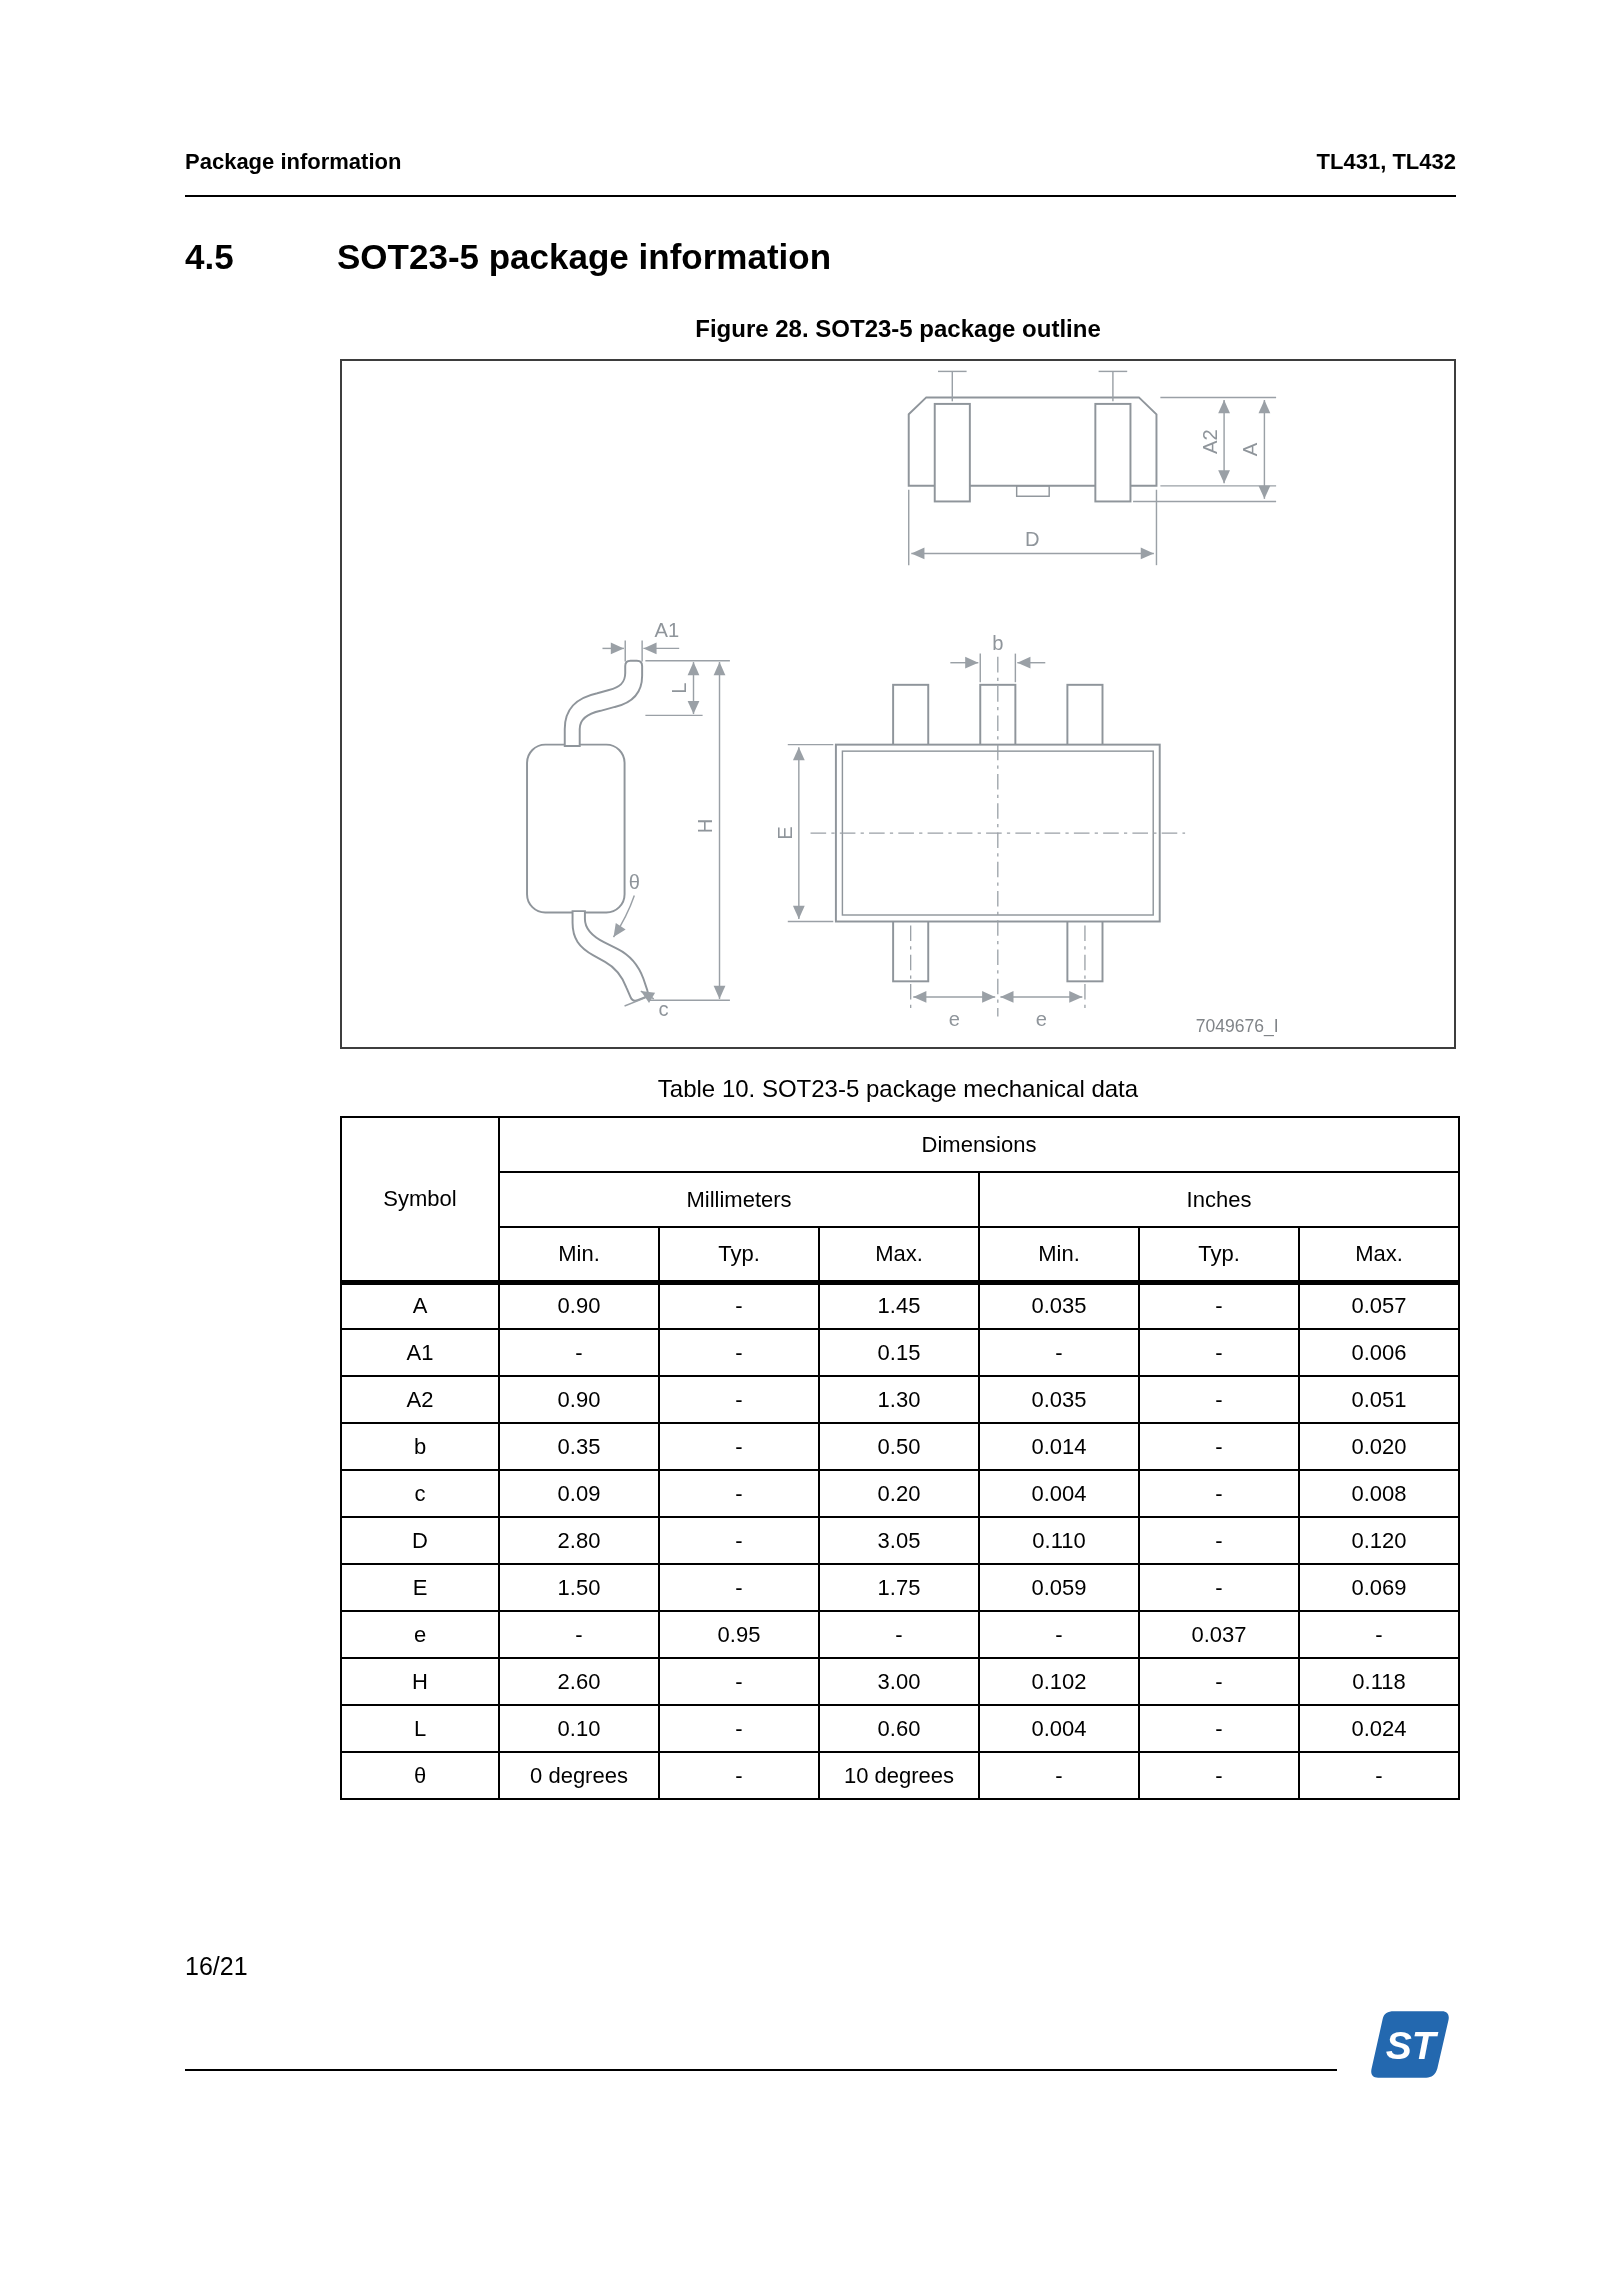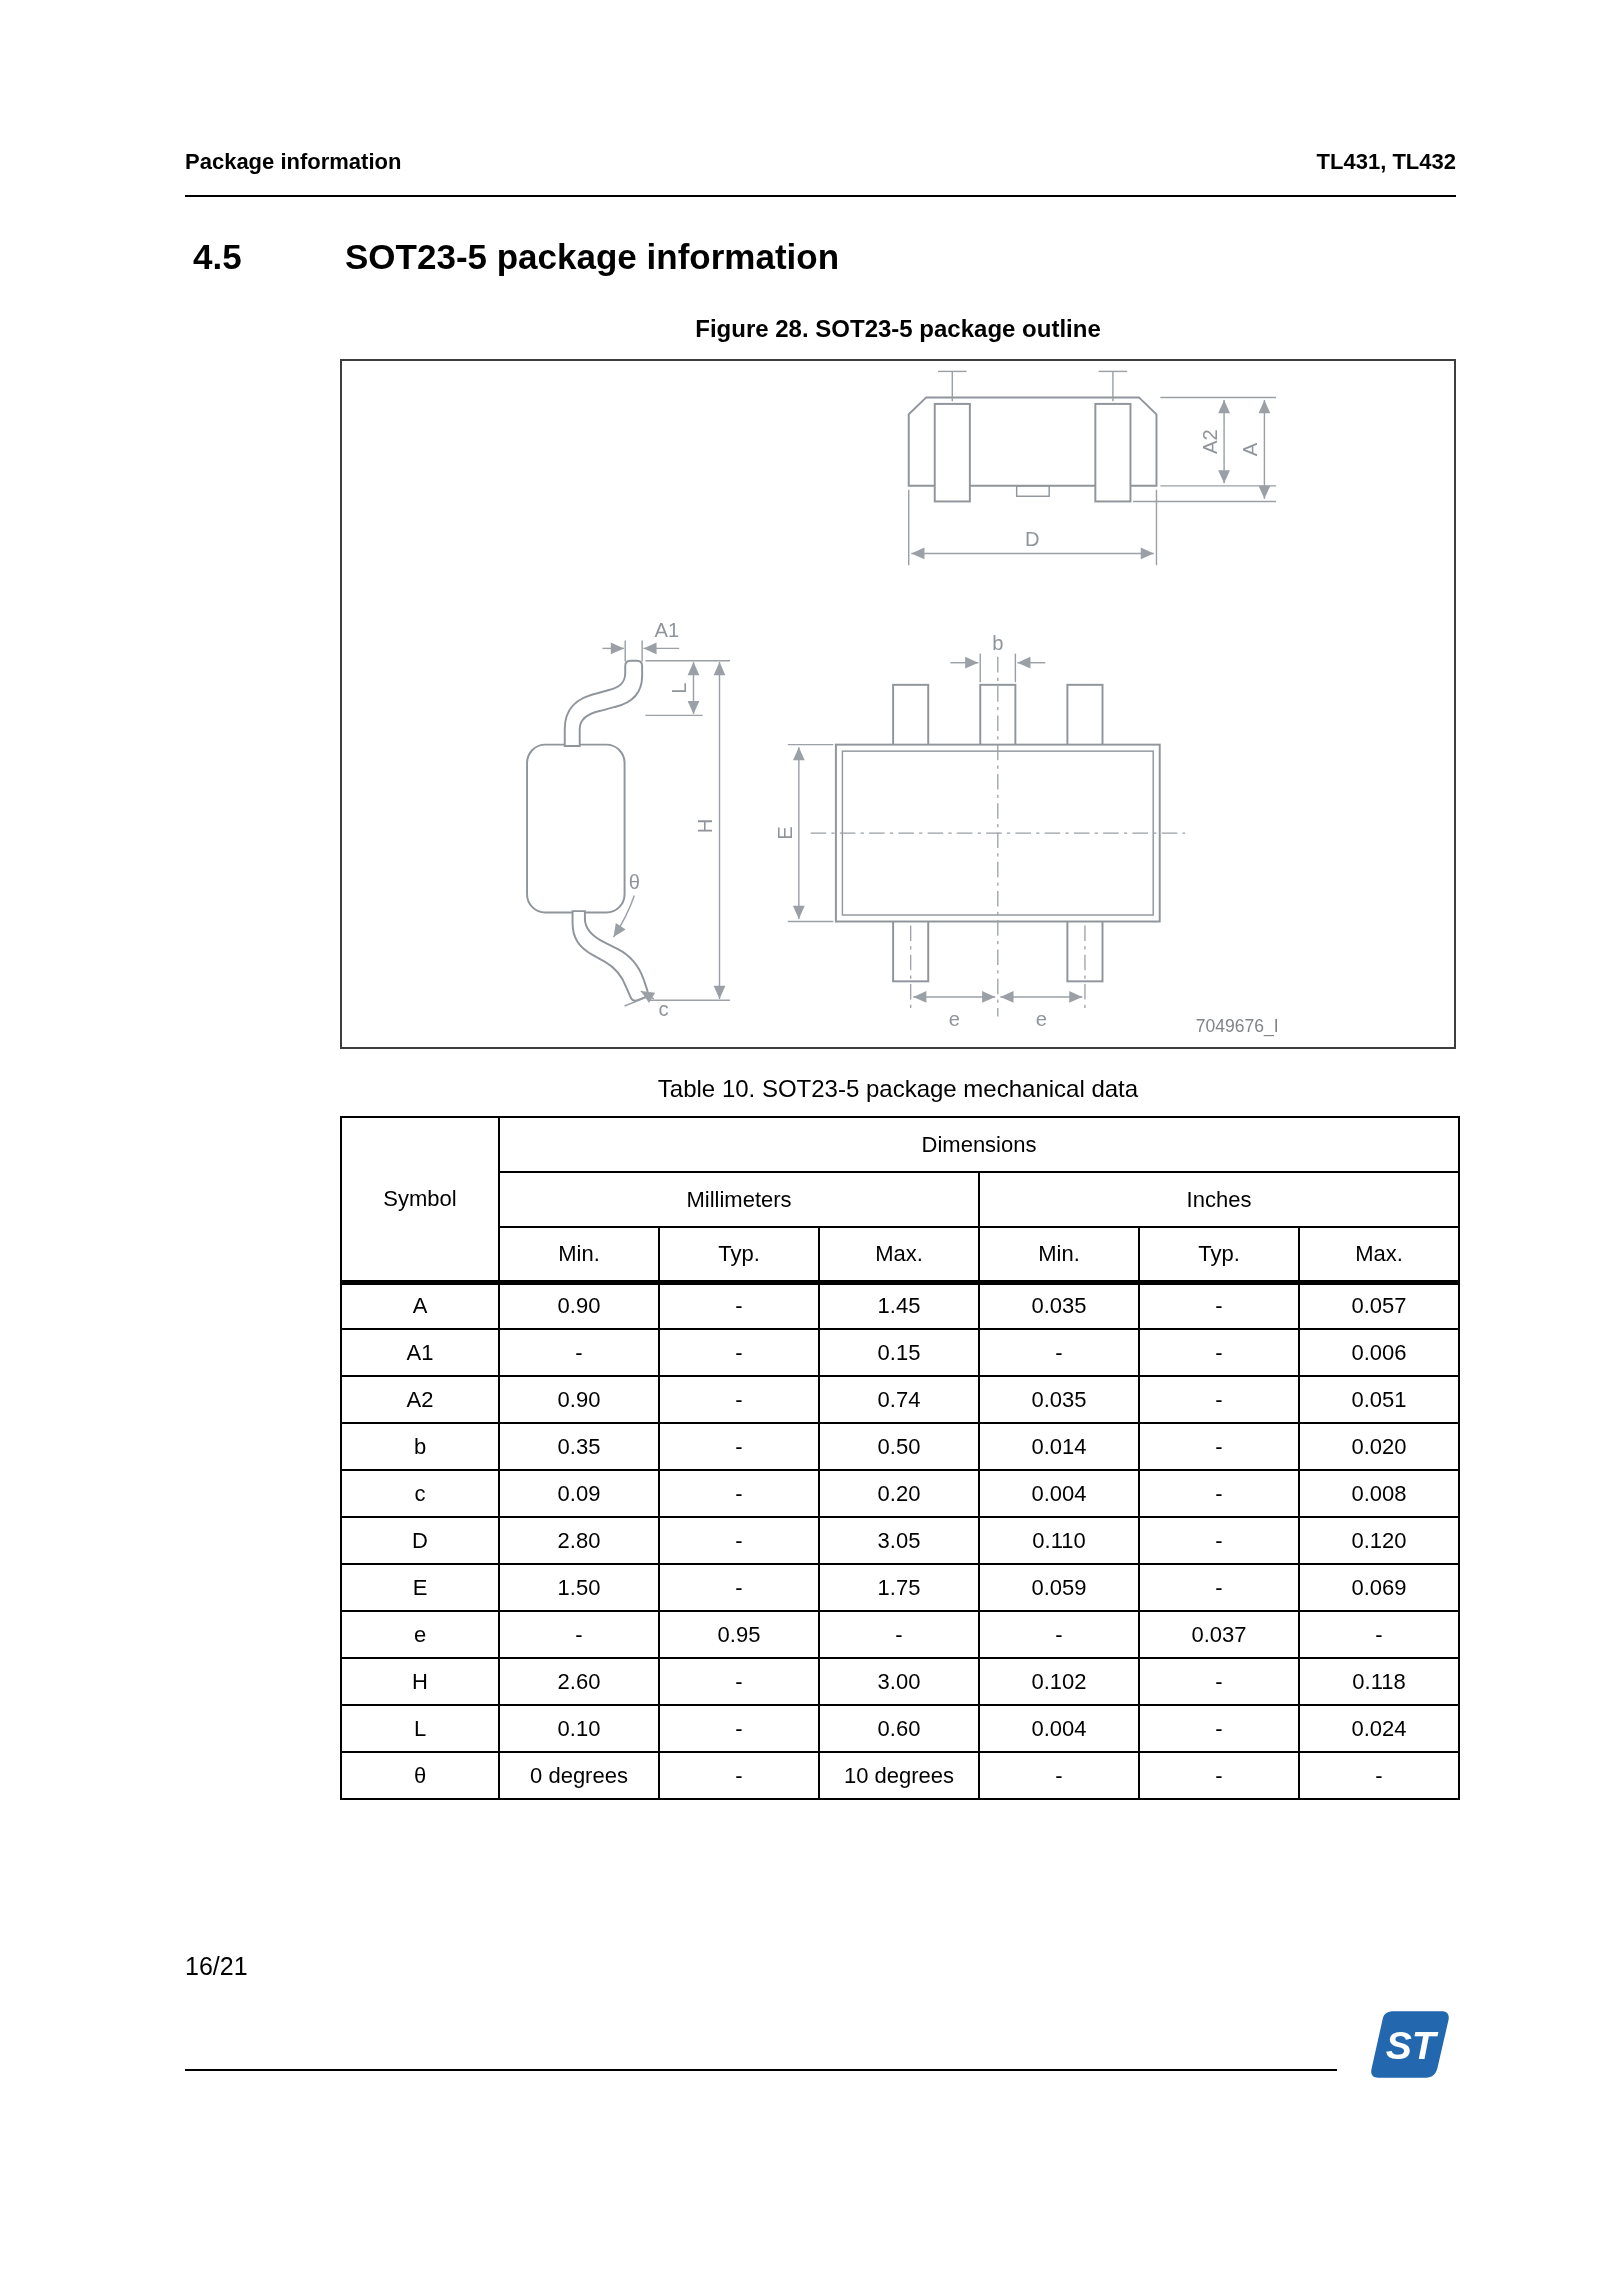--- a/index.html
+++ b/index.html
@@ -17,21 +17,21 @@
     position: absolute; left: 185px; right: 166px; top: 149px;
     display: flex; justify-content: space-between;
     font-size: 22px; font-weight: bold;
   }
   .hdr-rule {
     position: absolute; left: 185px; right: 166px; top: 195px;
     border-top: 2px solid #000;
   }
   .sec {
     position: absolute; left: 185px; top: 237px;
-    font-size: 35px; font-weight: bold; display: flex; margin-left: 8px;
+    font-size: 35px; font-weight: bold; display: flex;
   }
   .sec-num { width: 152px; flex: none; }
   .fig-cap {
     position: absolute; left: 340px; width: 1116px; top: 315px;
     font-size: 24px; font-weight: bold; text-align: center;
   }
   .fig-box {
     position: absolute; left: 340px; top: 359px;
     width: 1116px; height: 690px;
     border: 2px solid #3d3d3d; background: #fff;
@@ -223,21 +223,21 @@
         <td>-</td>
         <td>0.15</td>
         <td>-</td>
         <td>-</td>
         <td>0.006</td>
       </tr>
       <tr>
         <td>A2</td>
         <td>0.90</td>
         <td>-</td>
-        <td>0.74</td>
+        <td>1.30</td>
         <td>0.035</td>
         <td>-</td>
         <td>0.051</td>
       </tr>
       <tr>
         <td>b</td>
         <td>0.35</td>
         <td>-</td>
         <td>0.50</td>
         <td>0.014</td>

